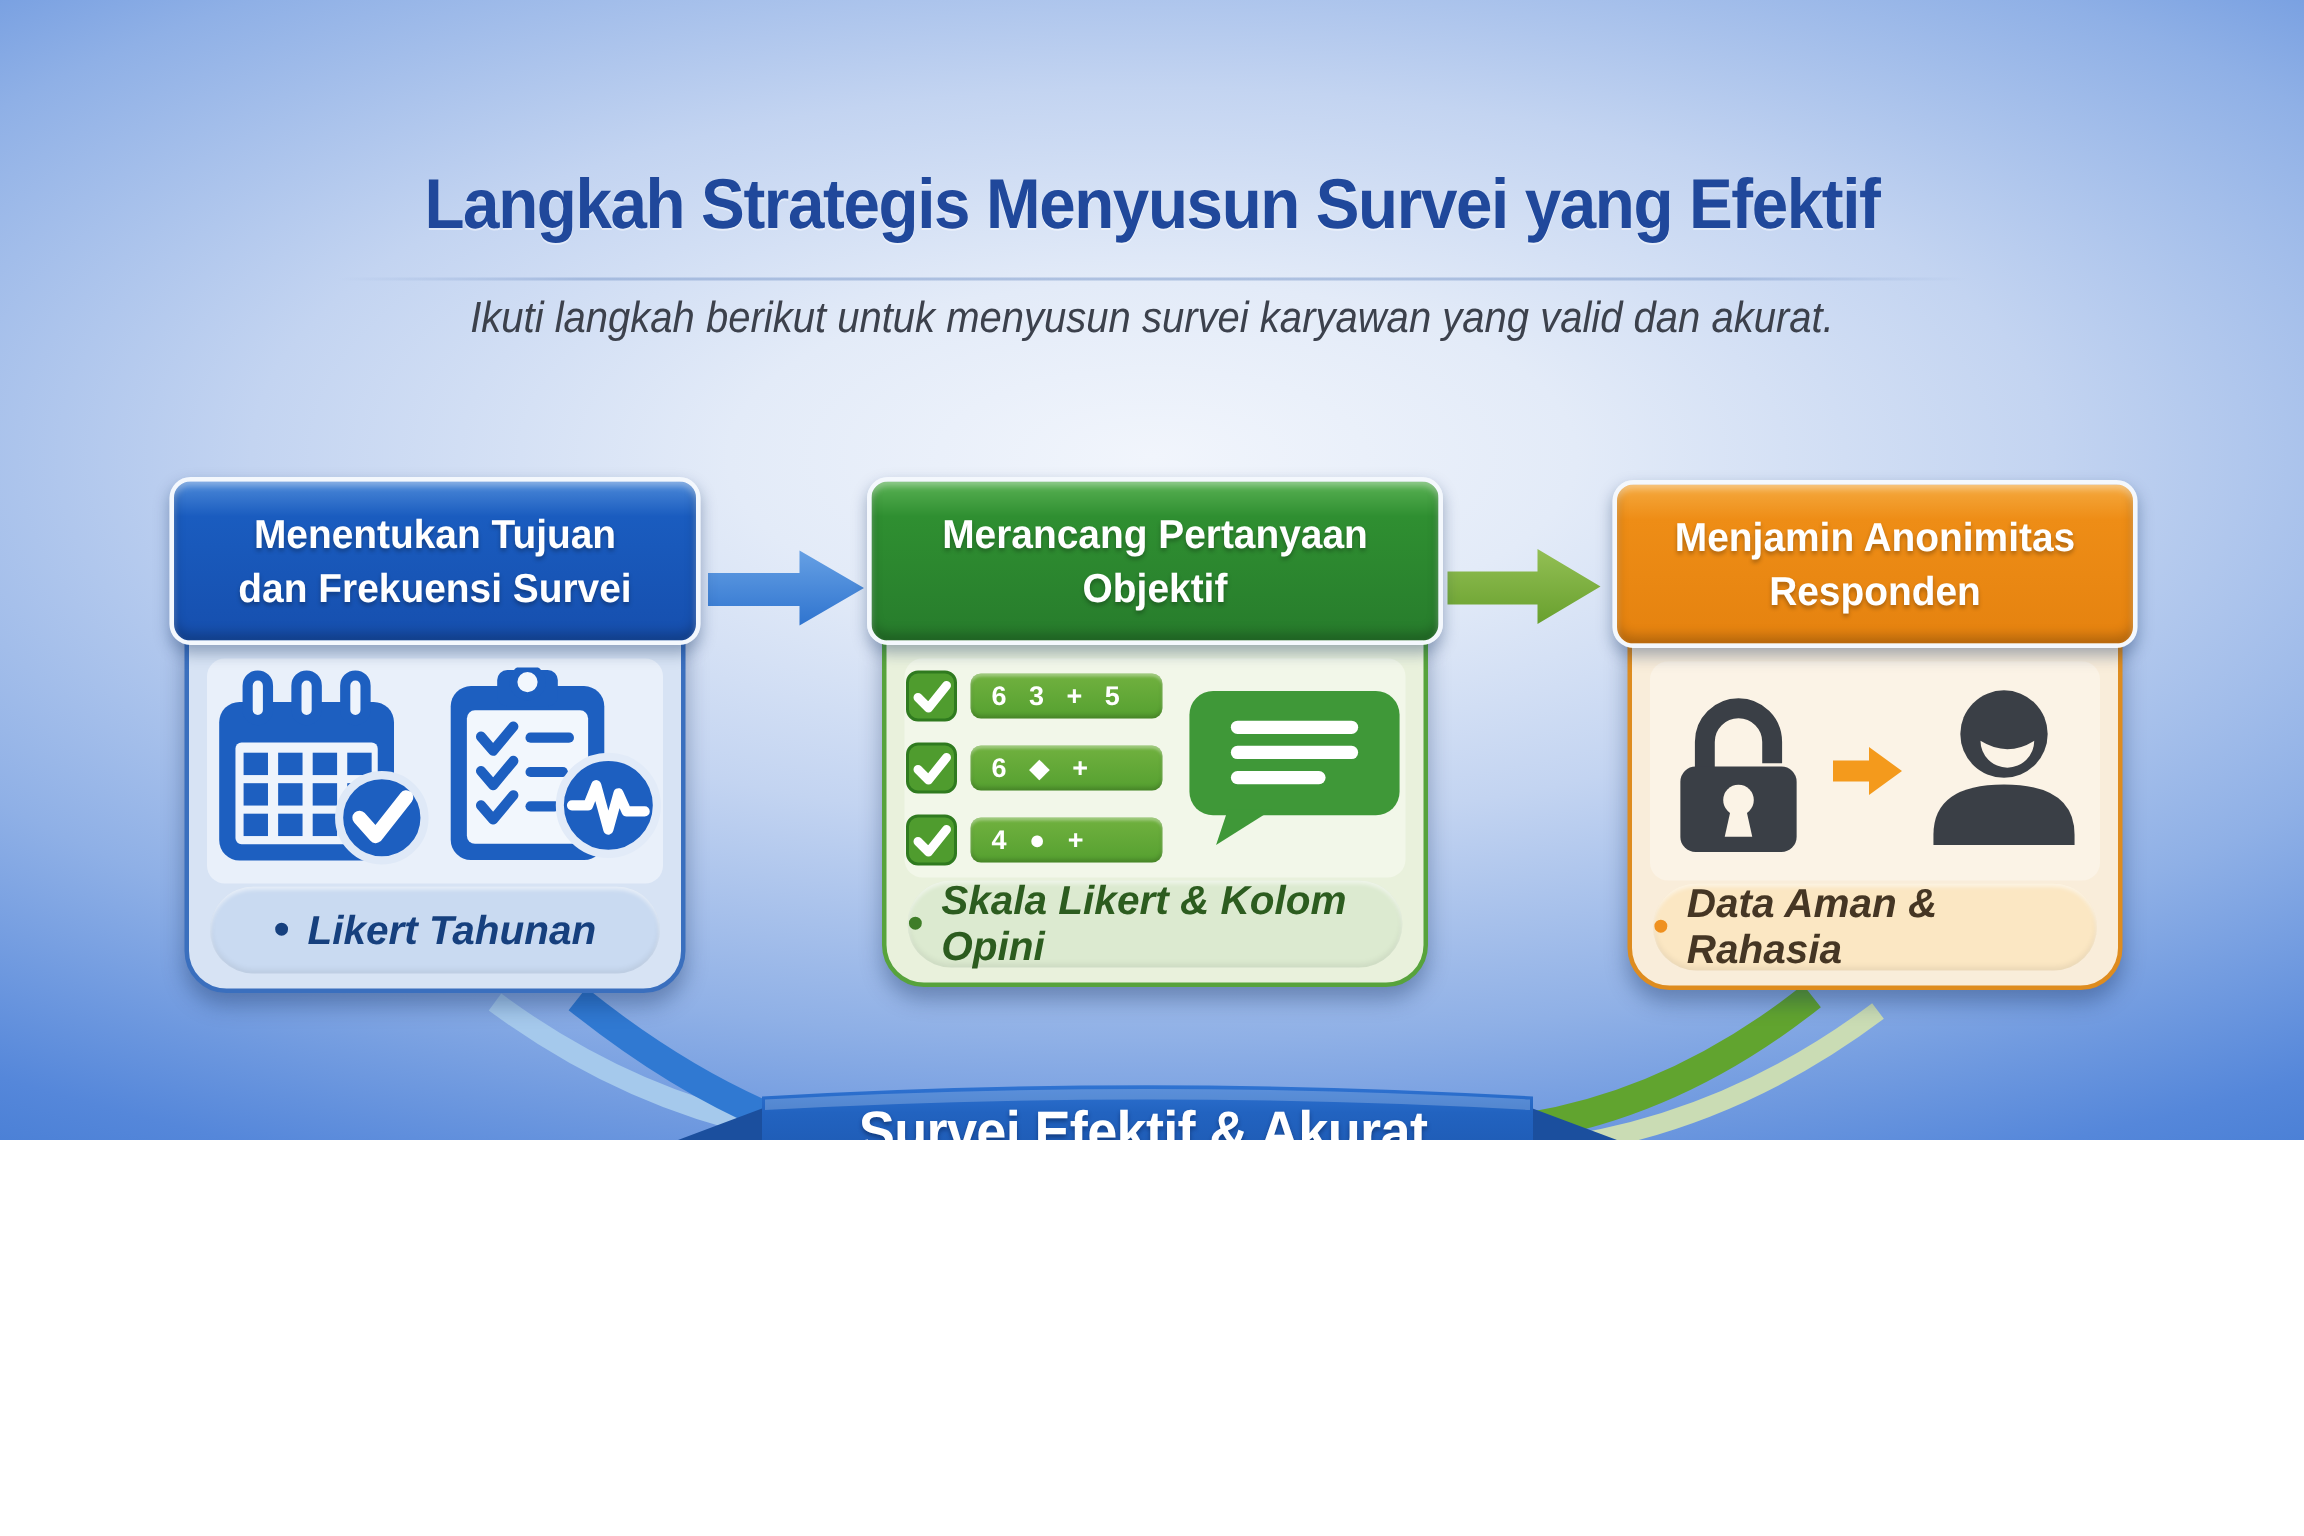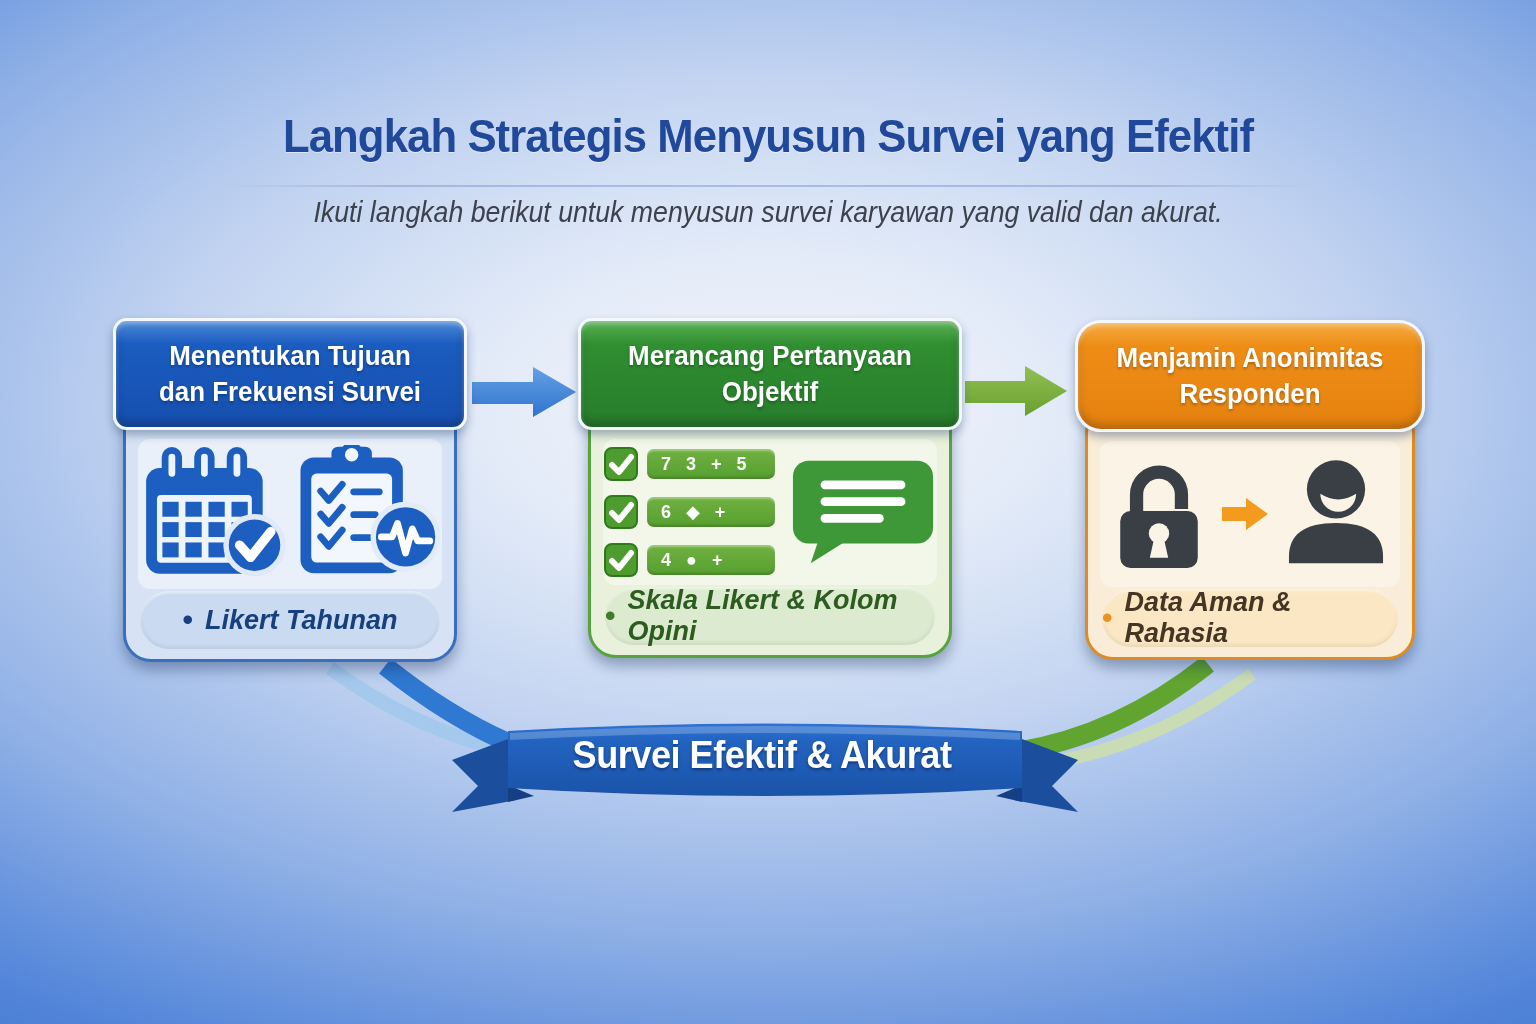--- a/index.html
+++ b/index.html
@@ -1,18 +1,18 @@
 <!DOCTYPE html>
 <html><head>
 <meta charset="utf-8">
 <style>
   html,body{margin:0;padding:0;}
   body{font-family:"Liberation Sans","DejaVu Sans",sans-serif;}
   .stage{
-    position:relative;width:1536px;height:1024px;overflow:hidden;
+    position:relative;width:1536px;height:760px;overflow:hidden;
     background:
       radial-gradient(ellipse 115% 95% at 50% 40%,
         #f1f5fc 0%, #e3ebf8 16%, #c3d4f1 34%, #8fb0e6 54%,
         #5587da 72%, #3571cd 88%, #2a66c5 100%);
   }
   
   .page-title{
     position:absolute;left:0;right:0;top:108px;text-align:center;
     font-size:47px;font-weight:bold;color:#20489b;letter-spacing:-1px;
     transform:scaleX(0.93);text-shadow:0 1px 0 rgba(255,255,255,0.45);
@@ -62,21 +62,21 @@
   .card-blue .bullet{color:#16407e;}
   
   .card-green{left:578px;top:318px;width:384px;height:340px;}
   .card-green .card-header{background:linear-gradient(#5ab254,#2f8f31 22%,#277c2c);}
   .card-green .card-body{background:#e9f1dc;border:3px solid #57a33c;}
   .card-green .card-inner{background:#f2f7e9;}
   .card-green .card-footer{background:#dcead0;color:#2c5c1f;}
   .card-green .bullet{color:#3f7d28;}
   
   .card-orange{left:1075px;top:320px;width:350px;height:340px;}
-  .card-orange .card-header{background:linear-gradient(#f5aa40,#ee8d16 22%,#e5820f);border-radius:26px;}
+  .card-orange .card-header{background:linear-gradient(#f5aa40,#ee8d16 22%,#e5820f);}
   .card-orange .card-body{background:#f9edda;border:3px solid #de8c1f;}
   .card-orange .card-inner{background:#fbf3e6;}
   .card-orange .card-footer{background:#fbe7c3;color:#453624;}
   .card-orange .bullet{color:#ef9120;}
   
   .check-col{display:flex;flex-direction:column;gap:12px;margin-right:14px;}
   .check-row{display:flex;align-items:center;gap:8px;}
   .check-bar{
     width:128px;height:30px;border-radius:7px;color:#fff;
     background:linear-gradient(#71b13f,#55a030);
@@ -211,21 +211,21 @@
 
   <div class="card card-green">
     <div class="card-body">
       <div class="card-inner">
         <div class="check-col">
           <div class="check-row">
             <svg width="36" height="36" viewBox="0 0 36 36">
               <rect x="2" y="2" width="32" height="32" rx="7" fill="#4f9c2e" stroke="#2f7a1f" stroke-width="2"></rect>
               <path d="M 9 19 L 16 26 L 28 11" fill="none" stroke="#fff" stroke-width="6" stroke-linecap="round" stroke-linejoin="round"></path>
             </svg>
-            <div class="check-bar">7 3 + 5</div>
+            <div class="check-bar">6 3 + 5</div>
           </div>
           <div class="check-row">
             <svg width="36" height="36" viewBox="0 0 36 36">
               <rect x="2" y="2" width="32" height="32" rx="7" fill="#4f9c2e" stroke="#2f7a1f" stroke-width="2"></rect>
               <path d="M 9 19 L 16 26 L 28 11" fill="none" stroke="#fff" stroke-width="6" stroke-linecap="round" stroke-linejoin="round"></path>
             </svg>
             <div class="check-bar">6 ◆ +</div>
           </div>
           <div class="check-row">
             <svg width="36" height="36" viewBox="0 0 36 36">

